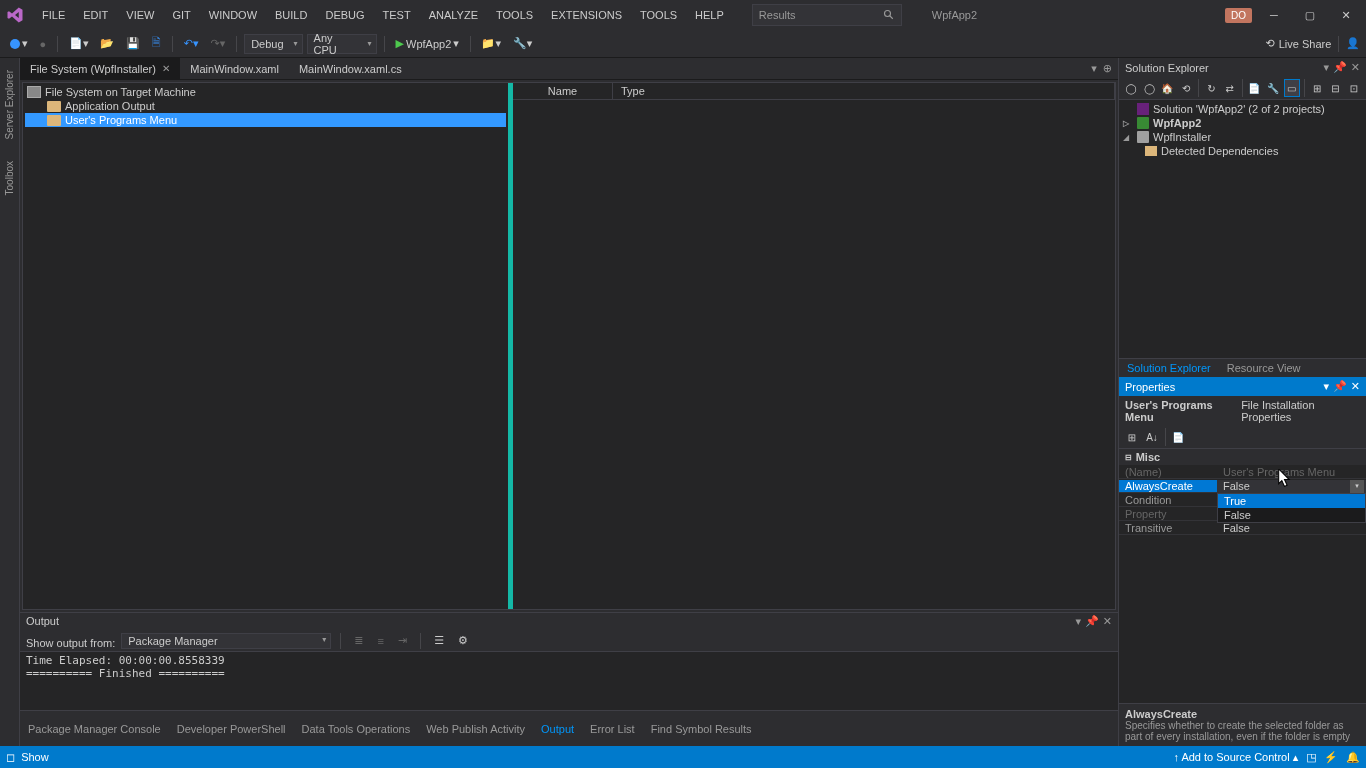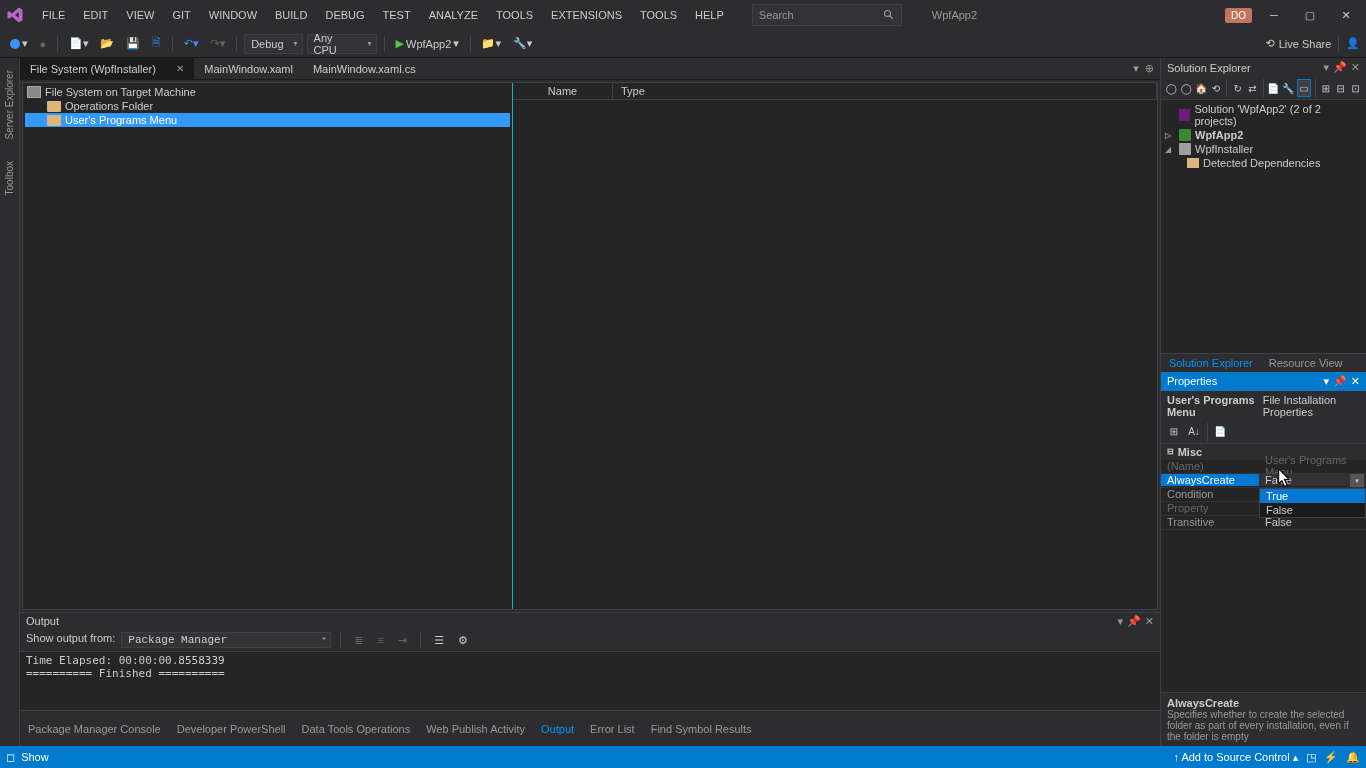--- a/index.html
+++ b/index.html
@@ -32,41 +32,41 @@
 
 
 .side-tabs { width: 20px; background: #2d2d30; border-right: 1px solid #3f3f46; display: flex; flex-direction: column; align-items: center; padding-top: 6px; gap: 10px; }
 .side-tab { writing-mode: vertical-rl; transform: rotate(180deg); color: #999; font-size: 10px; padding: 6px 2px; cursor: pointer; }
 
 
 .center { flex: 1; display: flex; flex-direction: column; min-width: 0; }
 
 
 .doc-tabs { height: 22px; background: #2d2d30; display: flex; align-items: stretch; border-bottom: 1px solid #1b1b1c; }
-.doc-tab { padding: 3px 10px; color: #ccc; display: flex; align-items: center; gap: 20px; cursor: pointer; }
+.doc-tab { padding: 3px 10px; color: #ccc; display: flex; align-items: center; gap: 6px; cursor: pointer; }
 .doc-tab.active { background: #1b1b1c; }
 .doc-tab .close-x { color: #999; font-size: 10px; }
 .doc-tabs-right { margin-left: auto; display: flex; align-items: center; gap: 6px; padding-right: 6px; color: #999; }
 
 
 .fs-editor { flex: 1; display: flex; min-height: 0; border: 1px solid #3f3f46; margin: 2px; background: #252526; }
-.fs-tree { width: 490px; border-right: 1px solid #14b8a6; padding: 2px; }
+.fs-tree { width: 490px; border-right: 5px solid #14b8a6; padding: 2px; }
 .fs-tree-row { display: flex; align-items: center; gap: 4px; padding: 1px 2px; color: #ccc; cursor: pointer; }
 .fs-tree-row.selected { background: #3399ff; color: #fff; }
 .fs-tree-row .indent1 { width: 16px; }
 .folder-icon { width: 14px; height: 11px; background: #dcb67a; display: inline-block; border-radius: 1px; }
 .machine-icon { width: 14px; height: 12px; background: #888; display: inline-block; border: 1px solid #aaa; }
 .fs-list { flex: 1; display: flex; flex-direction: column; }
 .fs-list-header { display: flex; border-bottom: 1px solid #3f3f46; }
 .fs-list-col { padding: 2px 8px; color: #ccc; border-right: 1px solid #3f3f46; }
 .fs-list-col.name { width: 100px; text-align: center; }
 .fs-list-col.type { flex: 1; }
 
 
-.right-panel { width: 206px; display: flex; flex-direction: column; background: #252526; border-left: 1px solid #3f3f46; justify-content: flex-end; }
+.right-panel { width: 248px; display: flex; flex-direction: column; background: #252526; border-left: 1px solid #3f3f46; justify-content: flex-end; }
 
 
 .panel-title { background: #2d2d30; padding: 3px 6px; color: #ccc; display: flex; align-items: center; }
 .panel-title .title-btns { margin-left: auto; display: flex; gap: 4px; color: #999; }
 .se-toolbar { background: #2d2d30; padding: 2px 4px; display: flex; gap: 2px; border-bottom: 1px solid #3f3f46; }
 .se-tb-btn { width: 18px; height: 18px; display: flex; align-items: center; justify-content: center; color: #ccc; cursor: pointer; font-size: 10px; }
 .se-tb-btn.active { background: #3f3f46; border: 1px solid #007acc; }
 .se-search { background: #333337; border: 1px solid #3f3f46; padding: 2px 6px; color: #999; margin: 2px; display: flex; }
 .se-search .mag { margin-left: auto; }
 .se-tree { flex: 1; padding: 2px; overflow: auto; }
@@ -98,22 +98,22 @@
 .props-dd-item { padding: 1px 6px; color: #ccc; cursor: pointer; }
 .props-dd-item.hover { background: #0078d4; color: #fff; }
 .props-desc { background: #2d2d30; border-top: 1px solid #3f3f46; padding: 4px 6px; }
 .props-desc .dname { font-weight: bold; color: #ccc; }
 .props-desc .dtext { color: #999; font-size: 10px; }
 
 
 .output-panel { height: 98px; background: #252526; border-top: 1px solid #3f3f46; display: flex; flex-direction: column; }
 .output-title { background: #2d2d30; padding: 2px 6px; color: #ccc; display: flex; }
 .output-title .title-btns { margin-left: auto; display: flex; gap: 4px; color: #999; }
-.output-toolbar { background: #2d2d30; padding: 2px 6px; display: flex; align-items: flex-start; gap: 6px; border-bottom: 1px solid #3f3f46; }
-.output-toolbar .combo { background: #333337; border: 1px solid #3f3f46; padding: 1px 6px; width: 210px; position: relative; font-family: Liberation Mono, monospace; }
+.output-toolbar { background: #2d2d30; padding: 2px 6px; display: flex; align-items: flex-end; gap: 6px; border-bottom: 1px solid #3f3f46; }
+.output-toolbar .combo { background: #333337; border: 1px solid #3f3f46; padding: 1px 6px; width: 210px; position: relative; }
 .output-toolbar .combo::after { content: "▾"; position: absolute; right: 4px; font-size: 8px; color: #999; }
 .output-body { flex: 1; padding: 2px 6px; font-family: Consolas, monospace; font-size: 11px; color: #ccc; white-space: pre; overflow: auto; }
 
 
 .bottom-tabs { height: 36px; background: #2d2d30; display: flex; align-items: center; border-top: 1px solid #3f3f46; }
 .bottom-tab { padding: 2px 8px; color: #999; cursor: pointer; }
 .bottom-tab.active { color: #0097fb; }
 
 
 .statusbar { height: 22px; background: #007acc; color: #fff; display: flex; align-items: center; padding: 0 6px; }
@@ -139,21 +139,21 @@
       <div class="menu-item">BUILD</div>
       <div class="menu-item">DEBUG</div>
       <div class="menu-item">TEST</div>
       <div class="menu-item">ANALYZE</div>
       <div class="menu-item">TOOLS</div>
       <div class="menu-item">EXTENSIONS</div>
       <div class="menu-item">TOOLS</div>
       <div class="menu-item">HELP</div>
     </div>
   <div class="search">
-    <span>Search</span>
+    <span>Results</span>
     <span class="search-icon">
       <svg width="12" height="12" viewBox="0 0 16 16">
           <circle cx="6" cy="6" r="4" fill="none" stroke="#999" stroke-width="1.5"></circle>
           <line x1="9" y1="9" x2="13" y2="13" stroke="#999" stroke-width="1.5"></line>
         </svg>
     </span>
   </div>
   <div class="app-title">WpfApp2</div>
   <div class="titlebar-right">
     <div class="user-badge">DO</div>
@@ -218,21 +218,21 @@
     <div class="fs-editor">
       <div class="fs-tree">
         <div class="fs-tree-row">
           <span class="machine-icon"></span>
           <span>File System on Target Machine</span>
         </div>
         <div id="fs-folders">
             <div class="fs-tree-row">
               <span class="indent1"></span>
               <span class="folder-icon"></span>
-              <span>Operations Folder</span>
+              <span>Application Output</span>
             </div>
             <div class="fs-tree-row selected">
               <span class="indent1"></span>
               <span class="folder-icon"></span>
               <span>User's Programs Menu</span>
             </div>
           </div>
       </div>
       <div class="fs-list">
         <div class="fs-list-header">

